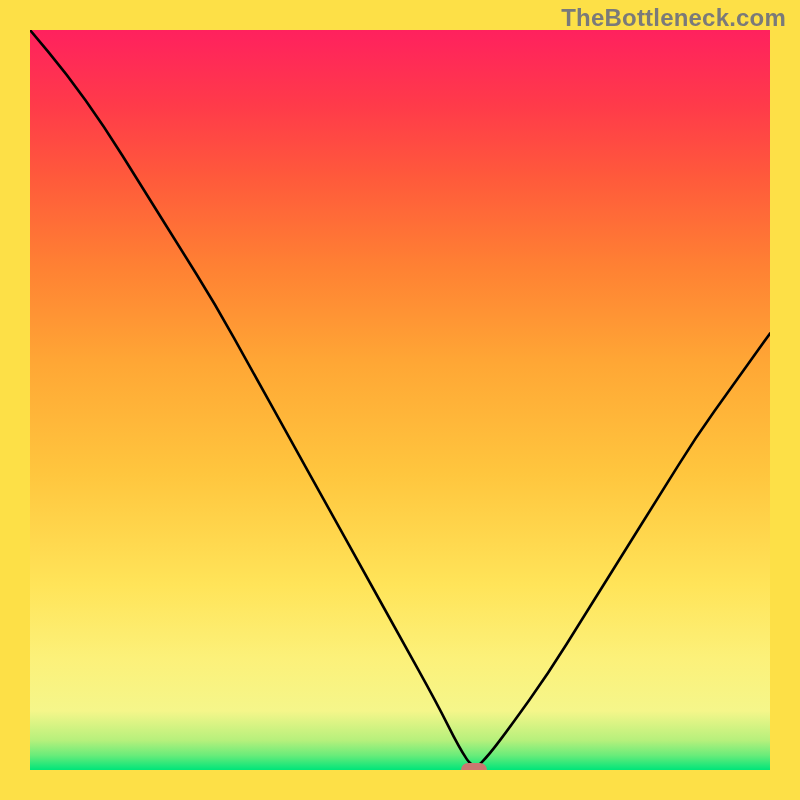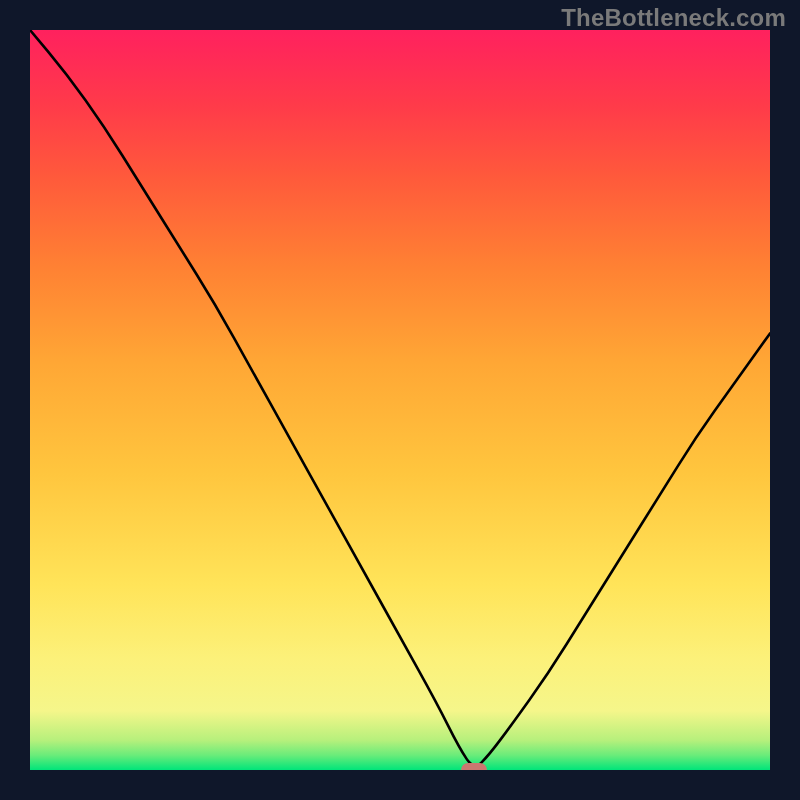--- a/index.html
+++ b/index.html
@@ -7,21 +7,21 @@
     padding: 0;
     width: 800px;
     height: 800px;
     background: #000;
     overflow: hidden;
   }
   .container {
     position: relative;
     width: 800px;
     height: 800px;
-    background: #0f172a;
+    background: #fde047;
   }
   .watermark {
     position: absolute;
     top: 4px;
     right: 14px;
     font-family: Arial, Helvetica, sans-serif;
     font-size: 24px;
     font-weight: bold;
     color: #7a7a7a;
     z-index: 5;

